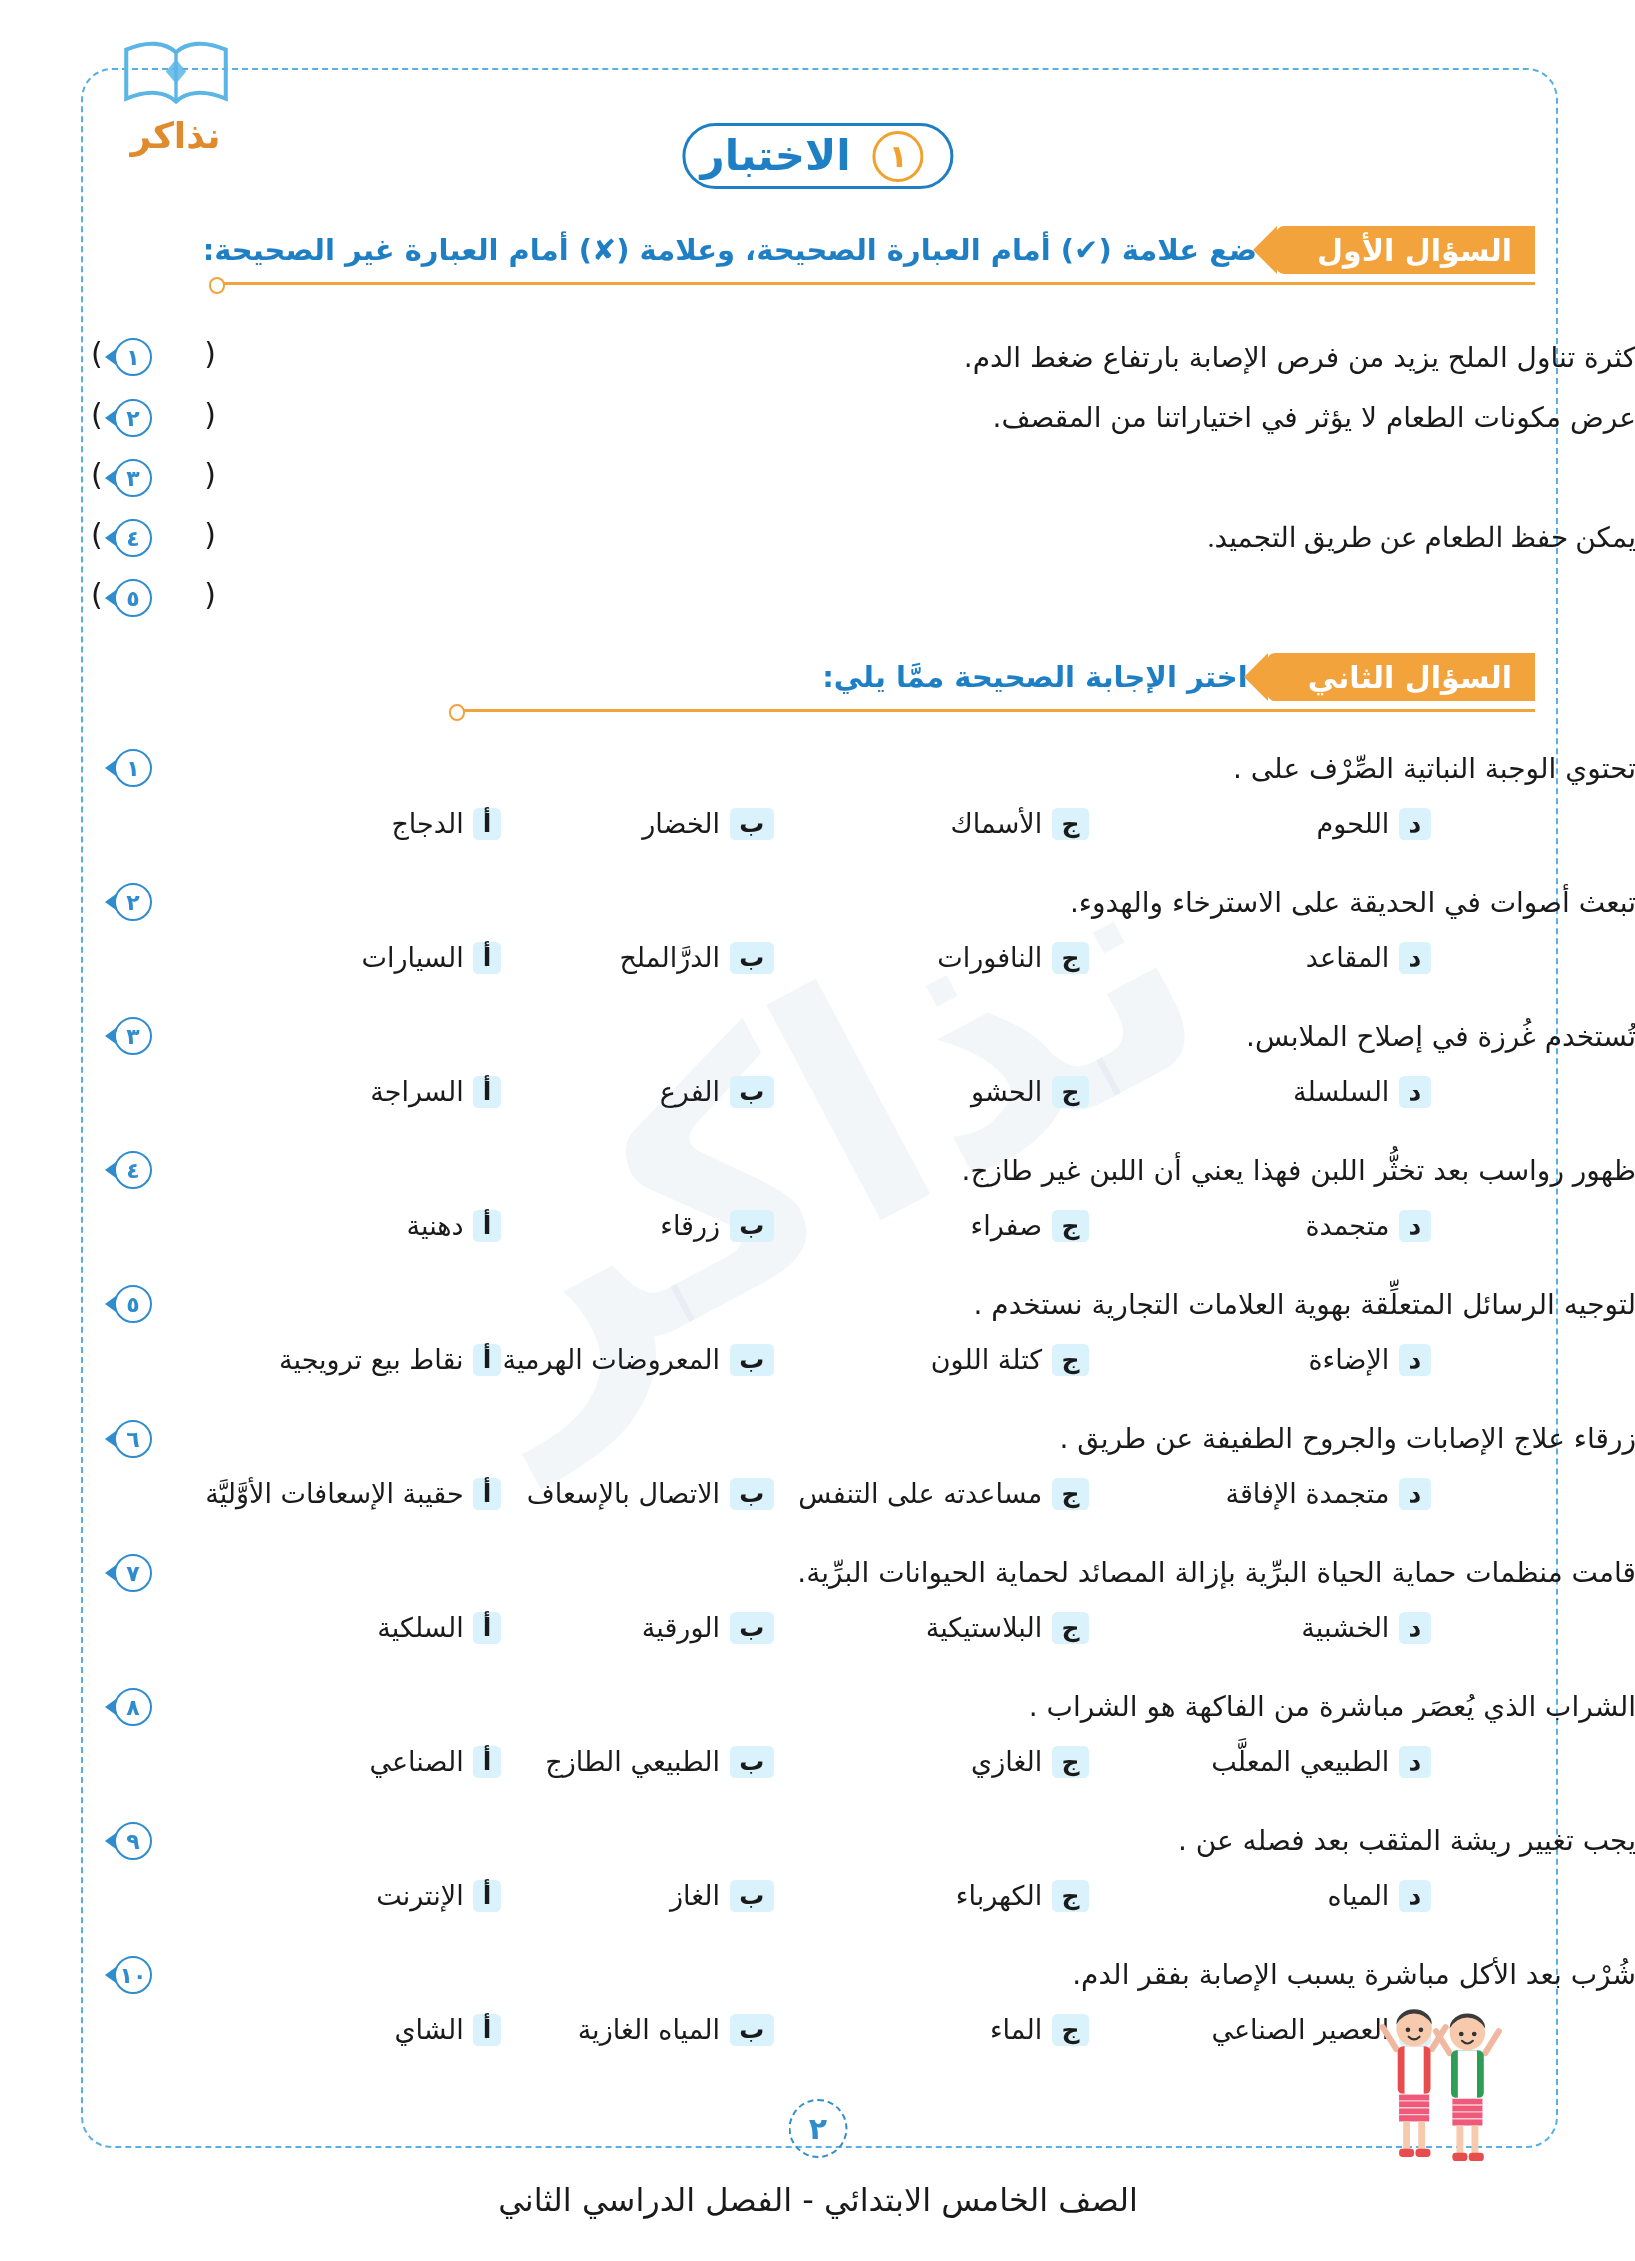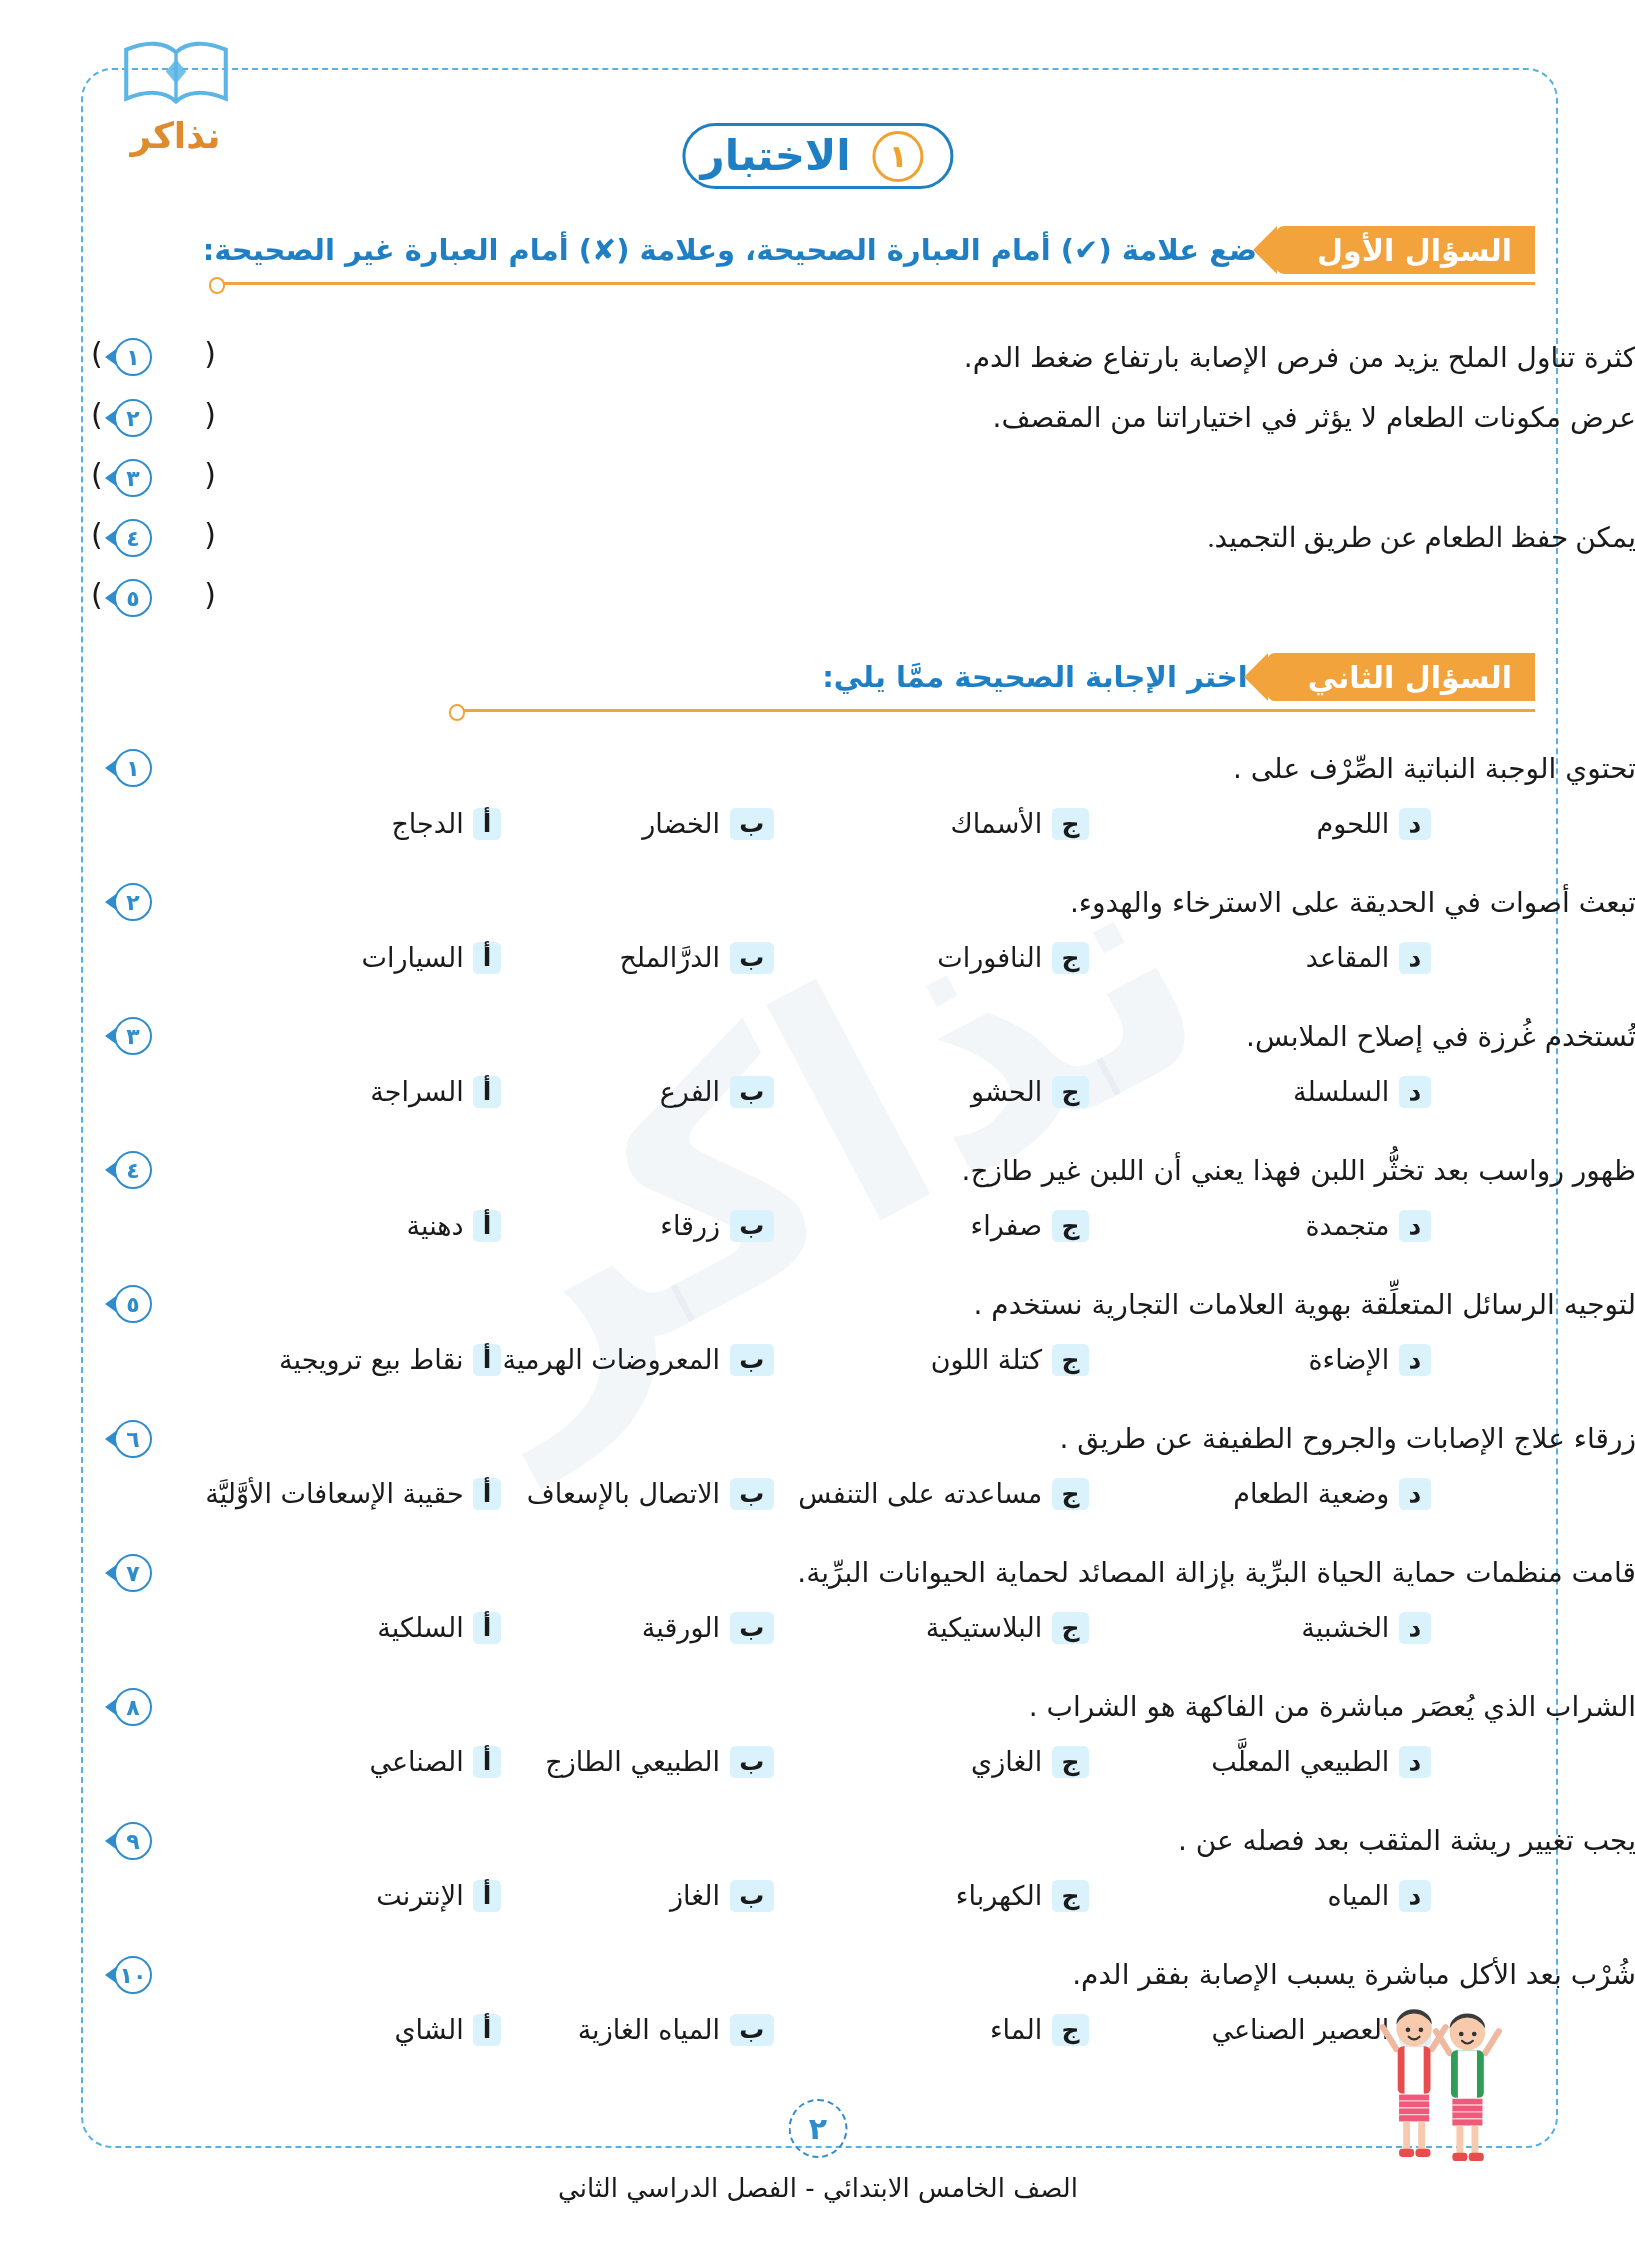--- a/index.html
+++ b/index.html
@@ -220,23 +220,23 @@
     border-radius: 50%;
     border: 2.7px dashed #2f8ccd;
     color: #2f8ccd;
     font-size: 30px;
     font-weight: bold;
     display: flex; align-items: center; justify-content: center;
   }
   .footer-text {
     position: absolute;
     left: 0; right: 0;
-    bottom: 58px;
+    bottom: 42px;
     text-align: center;
-    font-size: 26px;
+    font-size: 32px;
     color: #1a1a1a;
   }
   .kids {
     position: absolute;
     right: 103px;
     bottom: 82px;
     width: 164px;
     height: 178px;
   }
 </style>
@@ -402,21 +402,21 @@
       <div class="choice" style="position: absolute; top: 1478px; right: 862px;">
         <span class="tag">ب</span>
         <span>الاتصال بالإسعاف</span>
       </div>
       <div class="choice" style="position: absolute; top: 1478px; right: 547px;">
         <span class="tag">ج</span>
         <span>مساعدته على التنفس</span>
       </div>
       <div class="choice" style="position: absolute; top: 1478px; right: 205px;">
         <span class="tag">د</span>
-        <span>وضعية الطعام</span>
+        <span>متجمدة الإفاقة</span>
       </div>
       <div class="qnum" style="right: 1484px; top: 1554px;">٧</div>
       <div style="position: absolute; right: 0px; width: 1456px; top: 1556px; text-align: right;"><span class="qtext" style="position: static;">قامت منظمات حماية الحياة البرِّية بإزالة المصائد </span><span class="blank" style="width: 137px;"></span><span class="qtext" style="position: static;"> لحماية الحيوانات البرِّية.</span></div>
       <div class="choice" style="position: absolute; top: 1612px; right: 1135px;">
         <span class="tag">أ</span>
         <span>السلكية</span>
       </div>
       <div class="choice" style="position: absolute; top: 1612px; right: 862px;">
         <span class="tag">ب</span>
         <span>الورقية</span>

